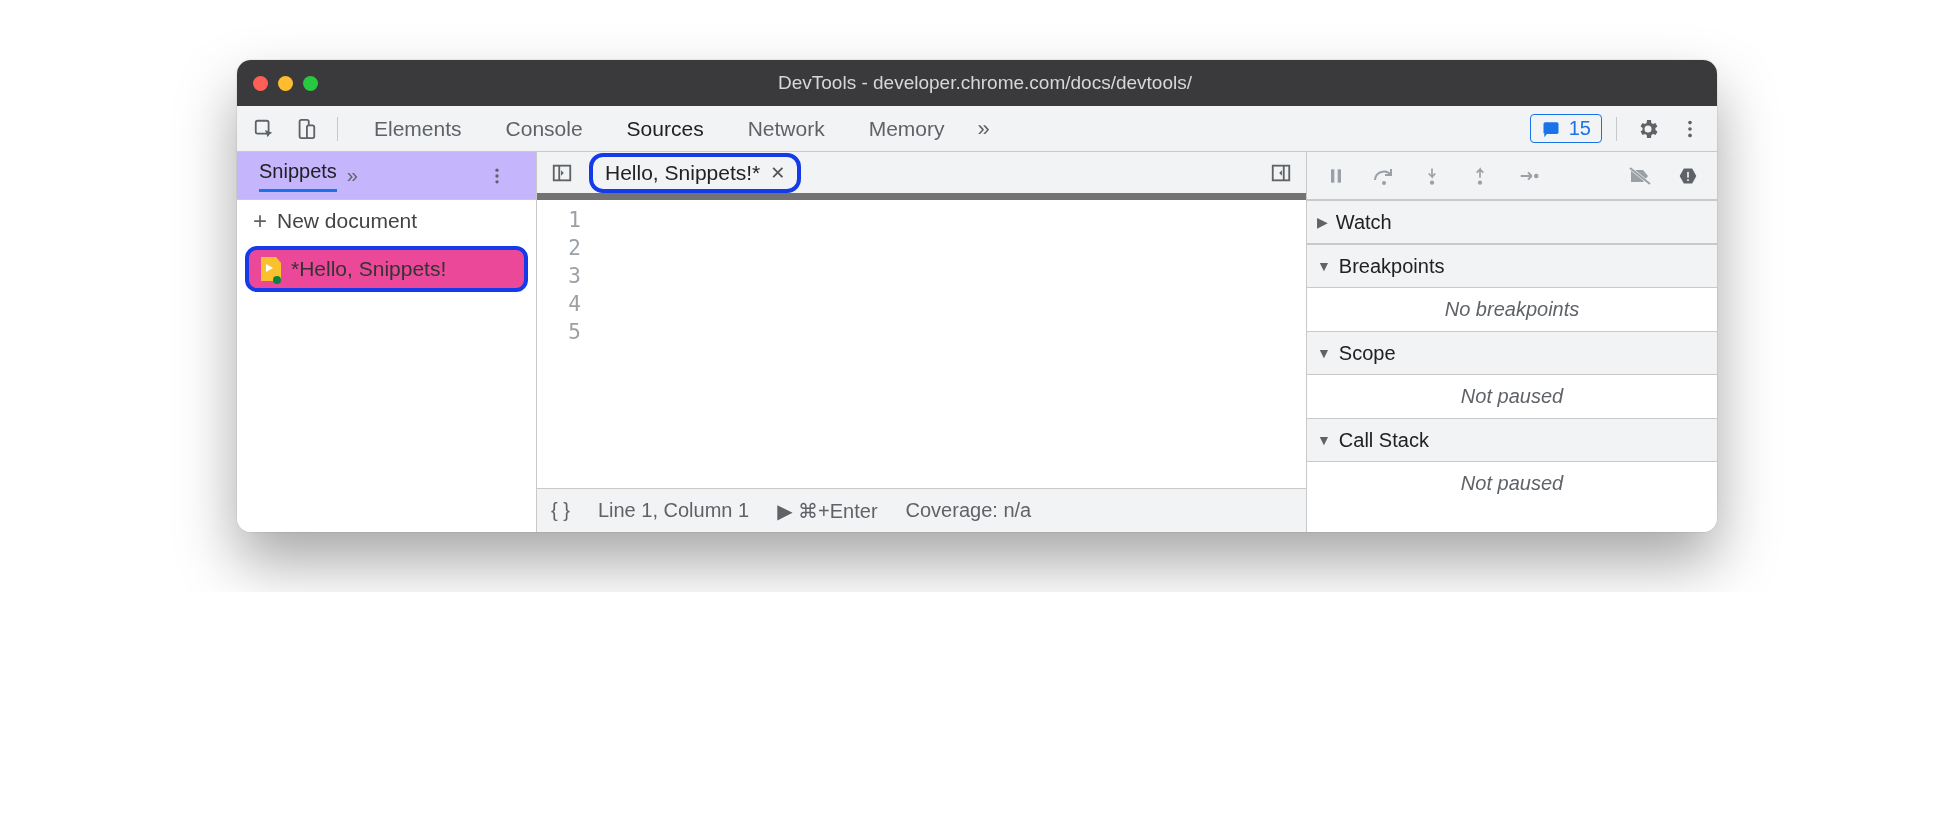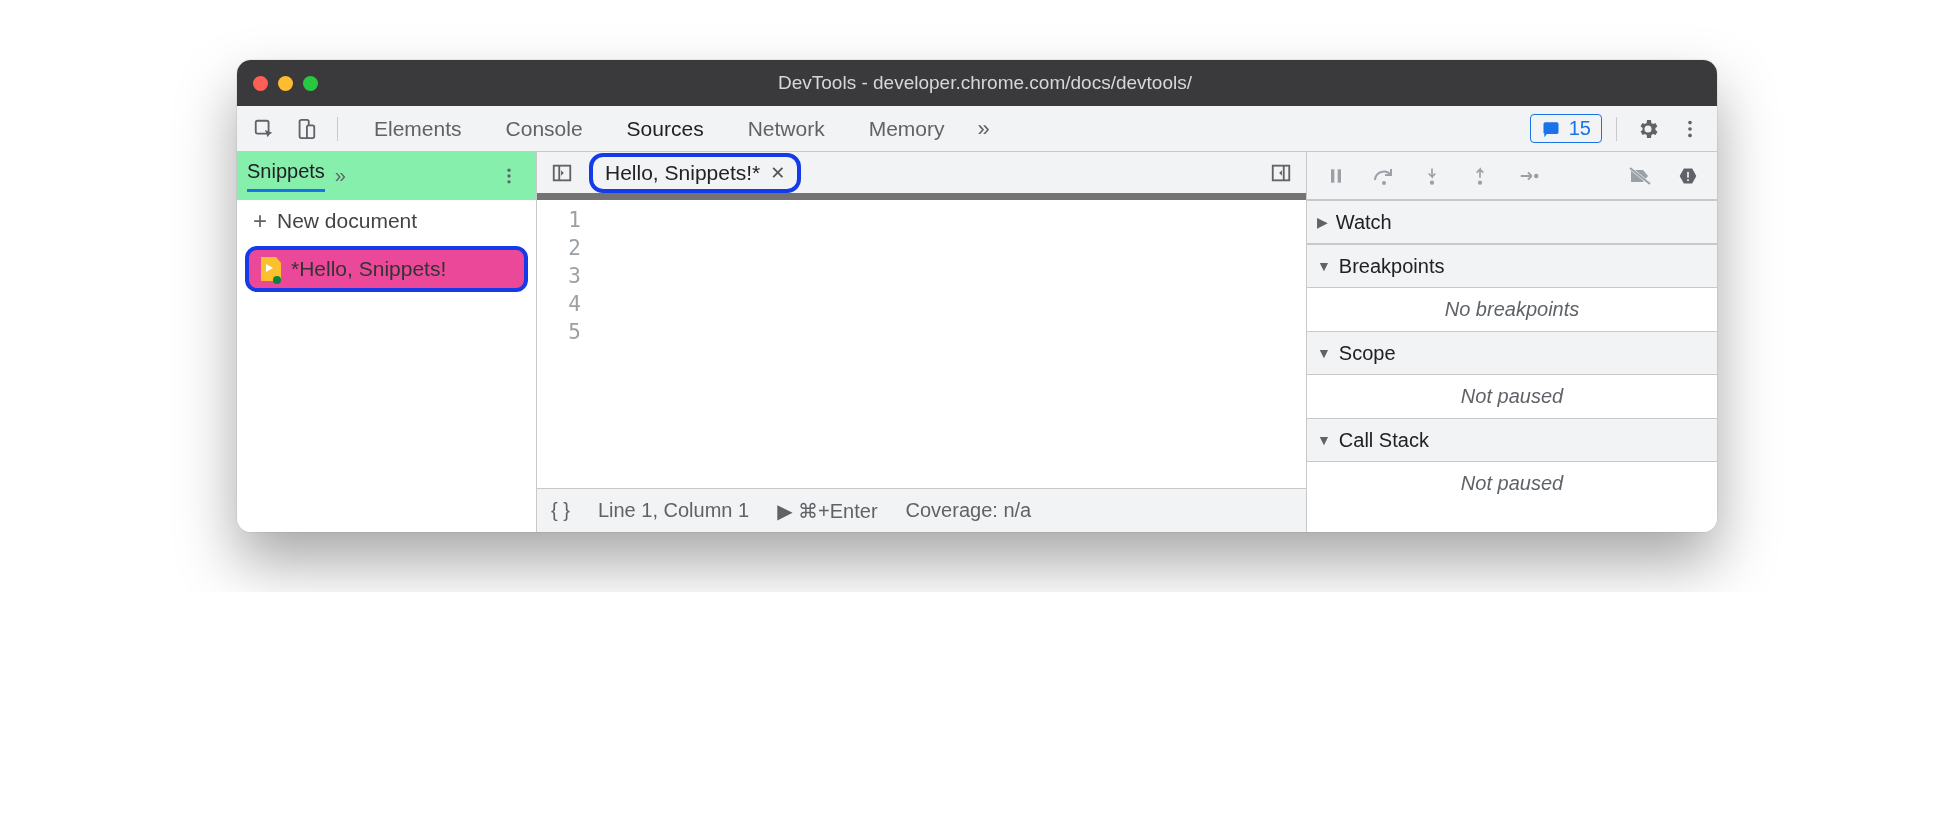--- a/index.html
+++ b/index.html
@@ -62,22 +62,22 @@
   }
   
   .main { display:flex; height: 380px; background:#fff; }
   .col { border-right:1px solid #c9c9c9; display:flex; flex-direction:column; }
   .col:last-child { border-right:none; }
   .col.sidebar { width: 300px; }
   .col.editor  { flex:1; }
   .col.debug   { width: 410px; }
   
   .subhdr {
-    height:48px; background:#86efac; border-bottom:1px solid #c9c9c9;
-    display:flex; align-items:center; padding:0 10px; gap:10px; font-size:20px; color:#202124;
+    height:48px; background:#c4b5fd; border-bottom:1px solid #c9c9c9;
+    display:flex; align-items:center; padding:0 22px; gap:10px; font-size:20px; color:#202124;
   }
   .subhdr .grow { flex:1; }
   .subhdr-tab { padding-bottom:6px; border-bottom:3px solid #1a73e8; }
   .new-snippet {
     height:42px; display:flex; align-items:center; gap:10px; padding:0 16px;
     font-size:21px; color:#444;
   }
   .snippet-item {
     height:46px; display:flex; align-items:center; gap:10px; padding:0 12px;
     background:#ec4899; font-size:21px; color:#333;

